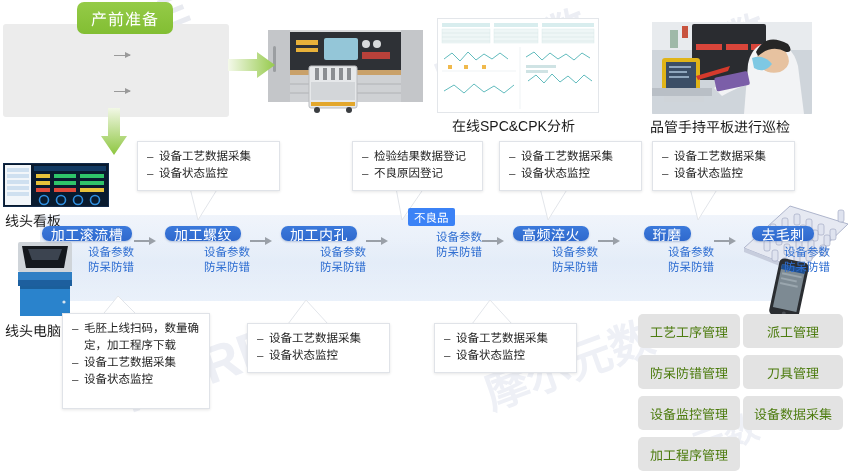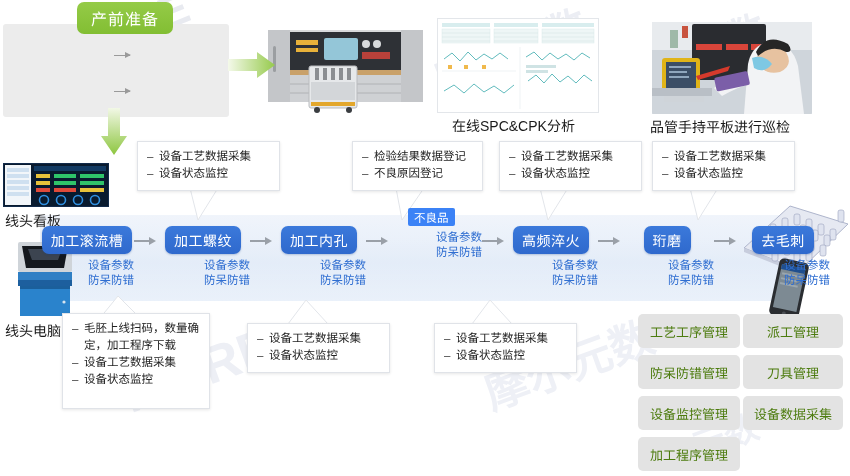--- a/index.html
+++ b/index.html
@@ -138,21 +138,21 @@
     display:flex;align-items:flex-start;
   }
   .step{
     position:relative;display:flex;flex-direction:column;align-items:center;
     flex:0 0 auto;
   }
   .step-box{
     background:#3370d4;background:linear-gradient(#3b79db,#2f69cd);
     border-radius:7px;color:#fff;font-size:14px;
     display:flex;align-items:center;justify-content:center;
-    height:28px;padding:0 9px;white-space:nowrap;letter-spacing:.5px;
+    height:15px;padding:0 9px;white-space:nowrap;letter-spacing:.5px;
     box-shadow:0 1px 2px rgba(20,60,130,.25);
   }
   .step-sub{
     margin-top:4px;text-align:center;color:#2f6ed1;font-size:11.5px;
     line-height:15px;white-space:nowrap;margin-left:48px;
   }
   .connector{
     flex:0 0 auto;width:22px;height:30px;position:relative;
   }
   .connector i{

